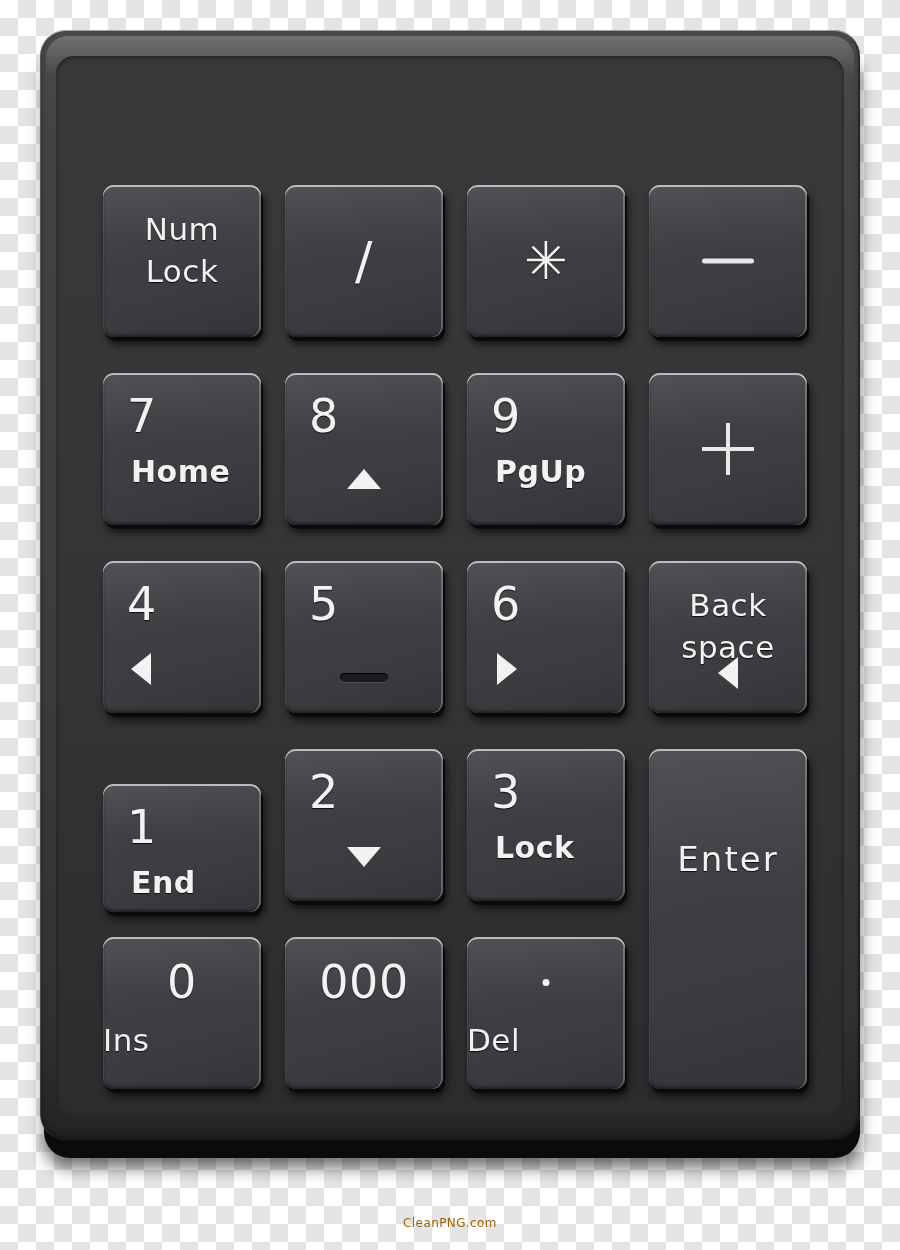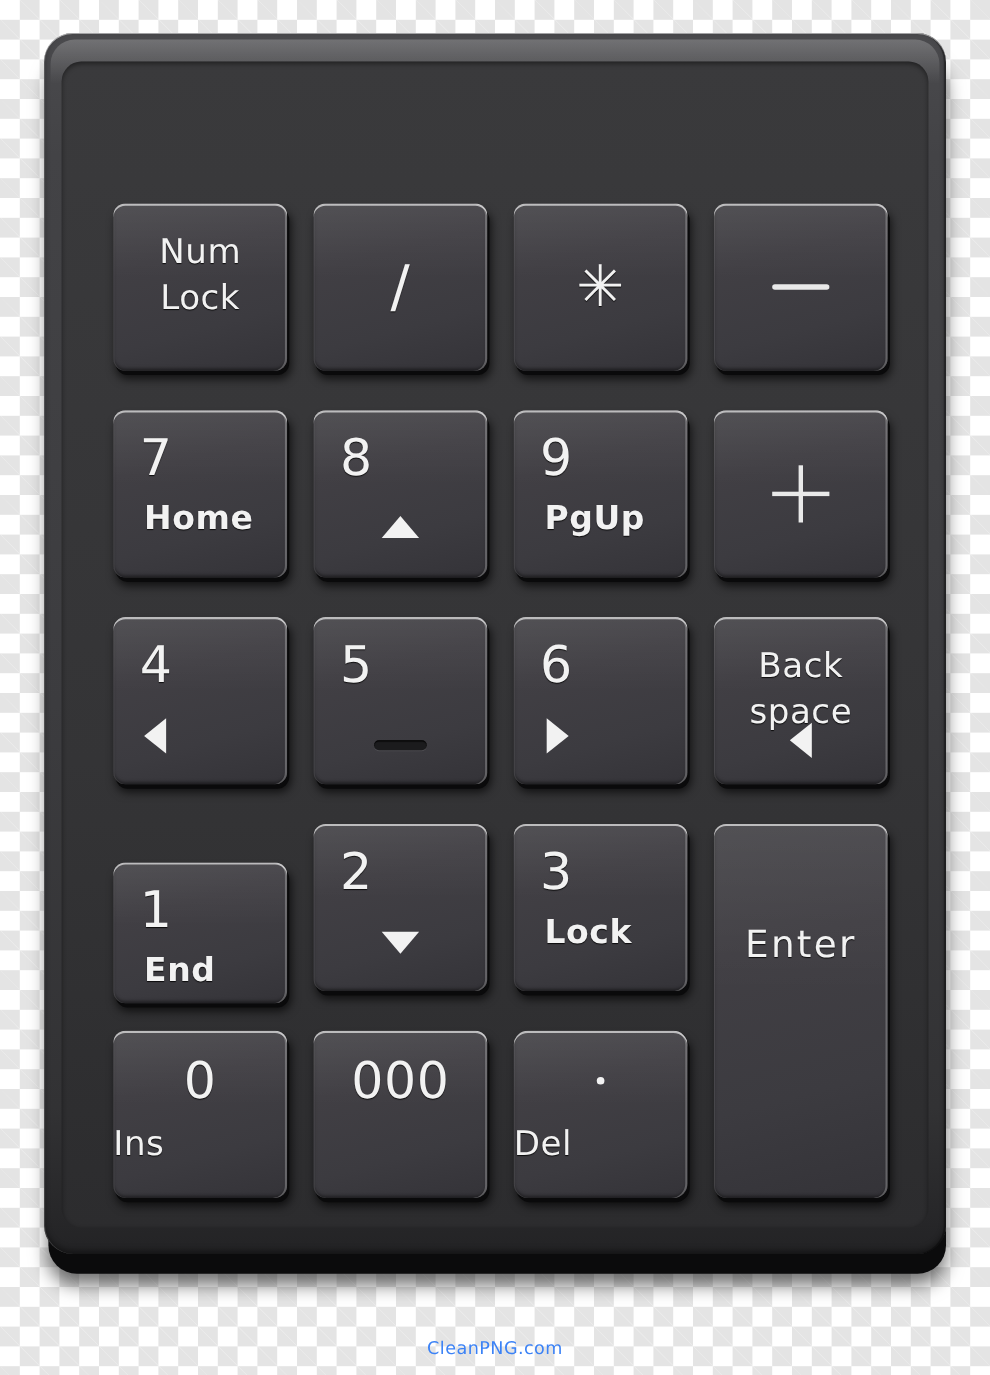--- a/index.html
+++ b/index.html
@@ -99,21 +99,21 @@
   .dash{width:52px;height:5px;background:#e9e9e9;border-radius:3px;}
   .homebar{width:48px;height:9px;border-radius:5px;background:#1b1b1d;
     box-shadow:inset 0 1px 1px rgba(0,0,0,.9),0 1px 0 rgba(255,255,255,.10);}
   .dot{width:7px;height:7px;border-radius:50%;background:#f2f2f2;}
   .plus-h{width:52px;height:4px;background:#e9e9e9;}
   .plus-v{width:4px;height:52px;background:#e9e9e9;}
 
   
   .watermark{
     position:absolute;left:0;right:0;top:1216px;text-align:center;
-    font-size:16px;color:#3b82f6;letter-spacing:.4px;
+    font-size:12px;color:#a16207;letter-spacing:.4px;
     font-family:"DejaVu Sans","Liberation Sans",sans-serif;
   }
 </style>
 </head>
 <body>
 
 <div id="stage">
 
   <div class="device-base"></div>
   <div class="device-body"></div>
@@ -198,21 +198,21 @@
       <div class="key" style="left: 649px; top: 749px; width: 158px; height: 340px;">
         <div class="klabel c-mid" style="padding-bottom: 120px;">Enter</div>
       </div>
       <div class="key" style="left: 103px; top: 937px; width: 158px; height: 152px;">
         <div class="klabel c-top">0</div>
         <div class="klabel c-bot">Ins</div>
       </div>
       <div class="key" style="left: 285px; top: 937px; width: 158px; height: 152px;">
         <div class="klabel c-top">000</div>
       </div>
-      <div class="key" style="left: 467px; top: 937px; width: 158px; height: 152px; border-radius: 13px;">
+      <div class="key" style="left: 467px; top: 937px; width: 158px; height: 152px;">
         <div class="klabel c-bot">Del</div>
         <div class="mark" style="left: 50%; transform: translateX(-50%); top: 42px;">
           <div class="dot"></div>
         </div>
       </div>
     </div>
 
   <div class="watermark">CleanPNG.com</div>
 </div>
 

